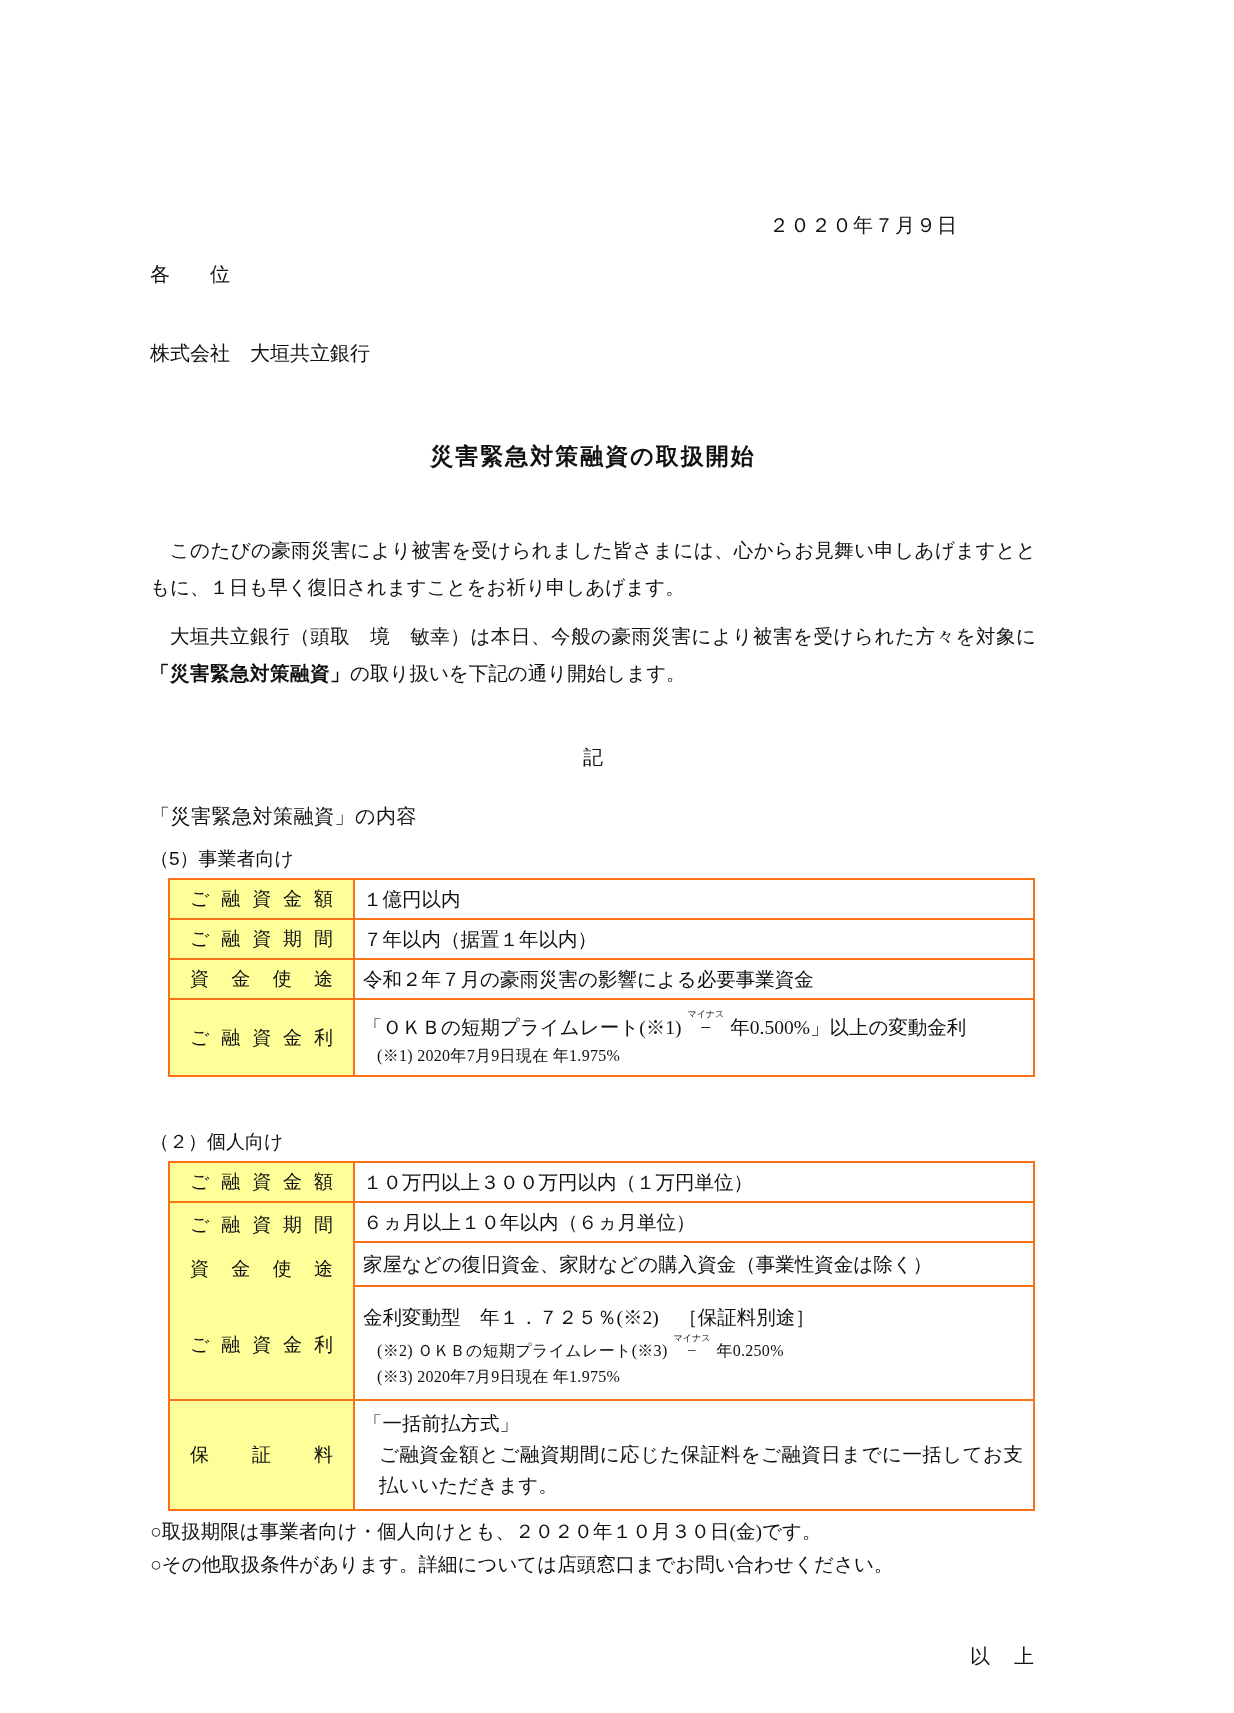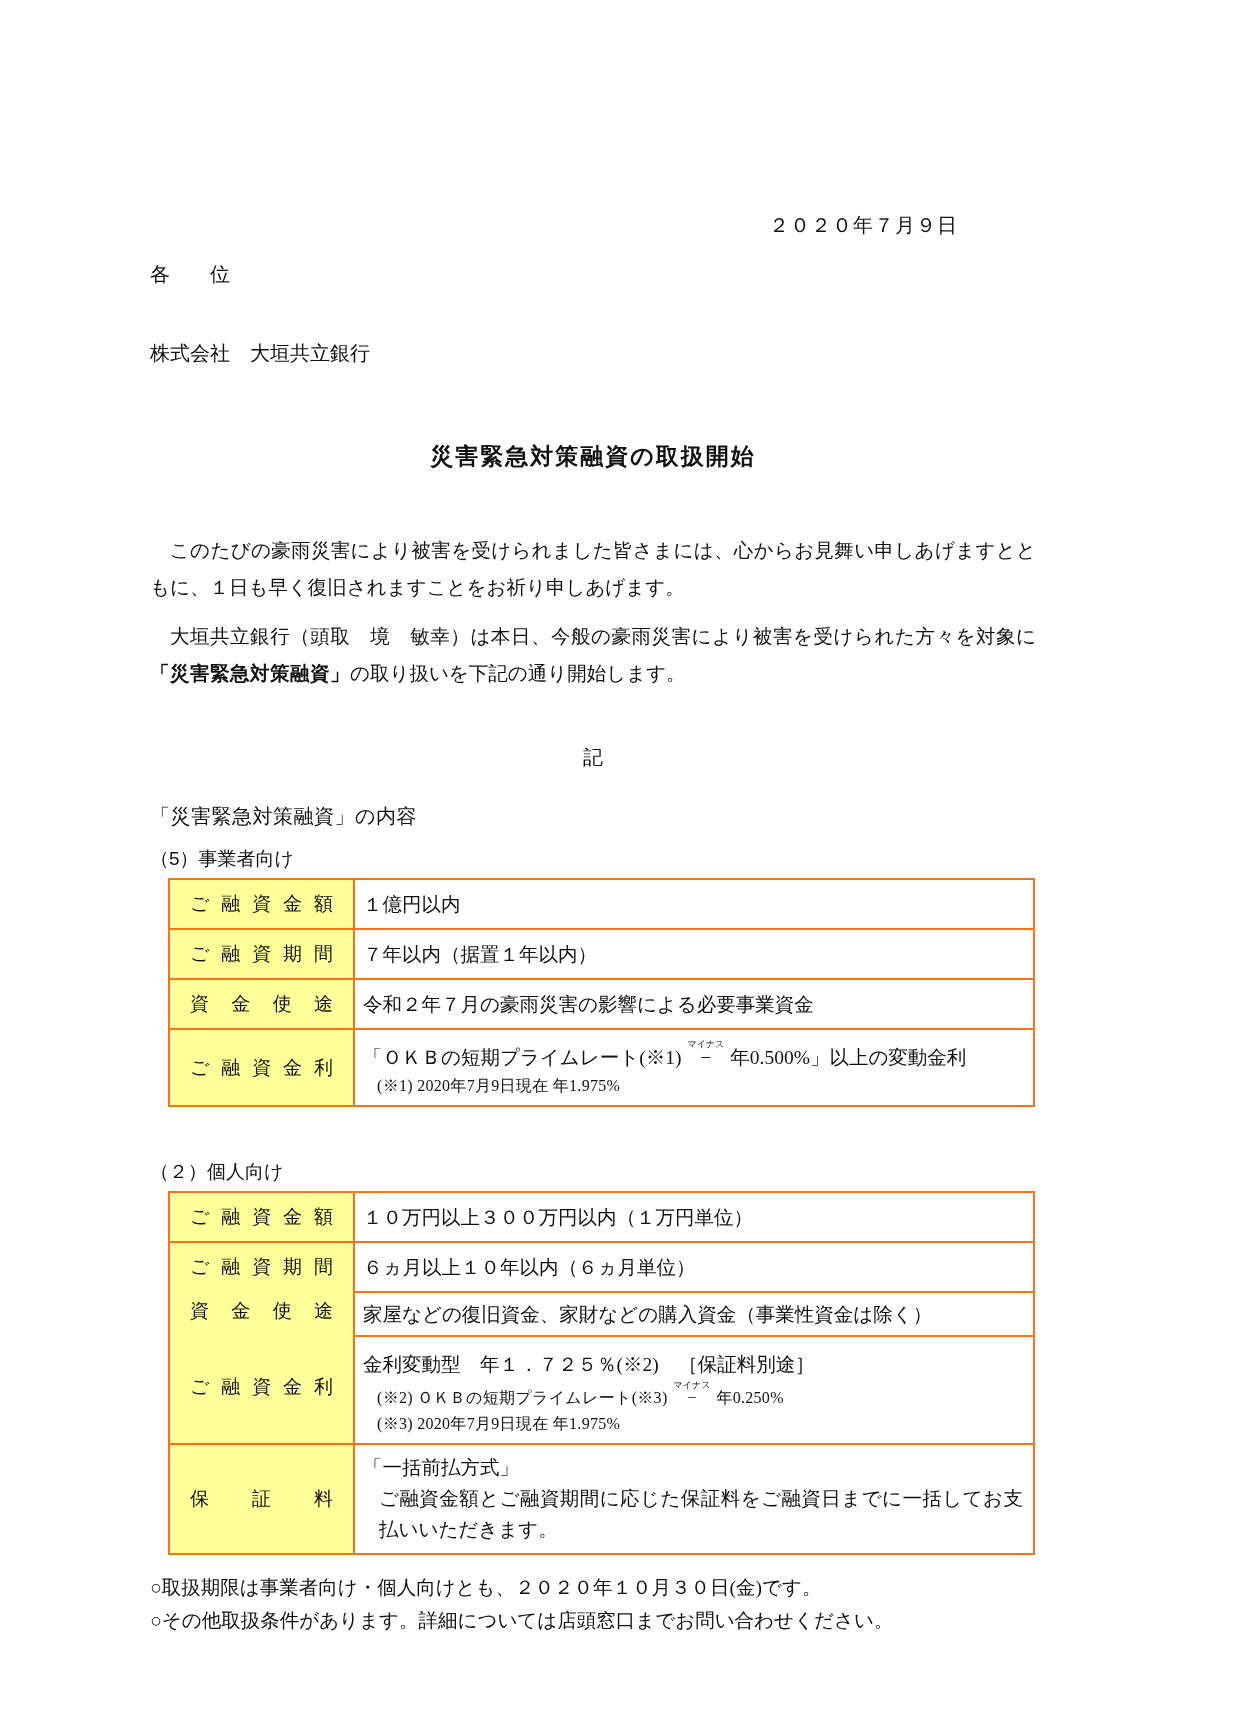--- a/index.html
+++ b/index.html
@@ -54,21 +54,21 @@
     font-family: "Liberation Sans", "DejaVu Sans", sans-serif;
     font-size: 19px;
     padding: 6px 20px;
     text-align: justify;
     text-align-last: justify;
   }
   td.tval {
     font-size: 19.5px;
     padding: 5px 10px 5px 8px;
   }
-  .h38 { height: 50px; }
+  .h38 { height: 40px; }
   .h42 { height: 44px; }
 
   .fnote {
     font-size: 16px;
     padding-left: 14px;
     line-height: 26px;
     letter-spacing: 0.3px;
   }
   .rate-main { line-height: 30px; padding-top: 8px; }
   .rate-cell { padding-bottom: 6px !important; }
@@ -91,21 +91,21 @@
   .mrow-use { height: 44px; display: flex; align-items: center; }
   .mrow-rate { flex: 1; display: flex; align-items: center; }
   .mrow-period > span, .mrow-use > span, .mrow-rate > span {
     display: block; width: 100%; text-align: justify; text-align-last: justify;
   }
 
   .guarantee-cell { padding-top: 8px !important; padding-bottom: 8px !important; }
   .guarantee-cell .g1 { line-height: 30px; }
   .guarantee-cell .g2 { line-height: 31px; padding-left: 16px; text-align: justify; }
 
-  .notes { margin-top: 16px; font-size: 19.5px; line-height: 33px; }
+  .notes { margin-top: 4px; font-size: 19.5px; line-height: 33px; }
   .closing { margin-top: 62px; text-align: right; font-size: 20px; letter-spacing: 2px; }
 </style>
 </head>
 <body>
 
 <div class="content">
 
   <div class="date-line">２０２０年７月９日</div>
 
   <div class="salutation">各　　位</div>
@@ -190,14 +190,15 @@
       </td>
     </tr>
   </tbody>
     </table>
 
   <div class="notes">
     <div>○取扱期限は事業者向け・個人向けとも、２０２０年１０月３０日(金)です。</div>
     <div>○その他取扱条件があります。詳細については店頭窓口までお問い合わせください。</div>
   </div>
 
+  <div class="closing">以　上</div>
 
 </div>
 
 </body></html>

